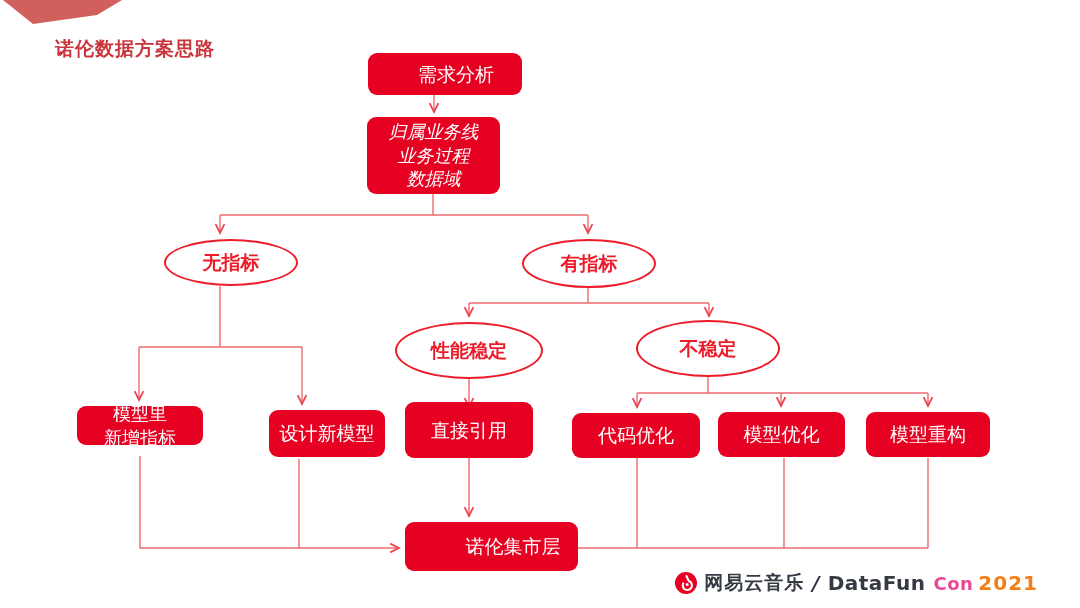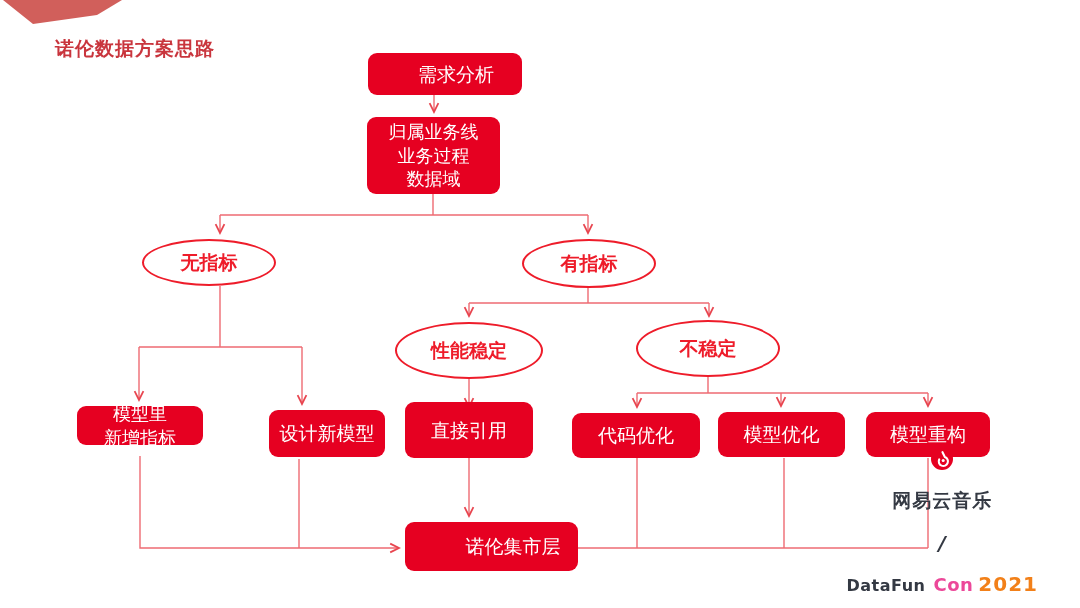--- a/index.html
+++ b/index.html
@@ -21,26 +21,26 @@
     font-size:19px;line-height:1.3;text-align:center;white-space:nowrap;
   }
   .ellipse{
     position:absolute;background:#ffffff;border:2px solid #ee1c2a;border-radius:50%;
     color:#ee1c2a;font-weight:bold;font-size:19px;
     display:flex;align-items:center;justify-content:center;white-space:nowrap;
     box-sizing:border-box;
   }
   #edges{position:absolute;left:0;top:0;width:1080px;height:608px;pointer-events:none;}
   .footer{
-    position:absolute;right:42px;bottom:12px;display:flex;align-items:center;gap:17px;
-    font-weight:bold;white-space:nowrap;flex-direction:column;
+    position:absolute;right:42px;bottom:12px;display:flex;align-items:center;gap:6px;
+    font-weight:bold;white-space:nowrap;
   }
   .footer .brand{color:#343943;font-size:19px;letter-spacing:1px;}
   .footer .slash{color:#343943;font-size:20px;font-style:italic;margin:0 2px;}
-  .logo-data{color:#343943;font-size:16px;letter-spacing:0.5px;}
+  .logo-data{color:#343943;font-size:20px;letter-spacing:0.5px;}
   .logo-con{color:#ec4899;font-size:18px;letter-spacing:0.5px;margin-left:8px;}
   .logo-year{color:#f28019;font-size:20px;letter-spacing:1px;margin-left:5px;}
 </style>
 </head>
 <body>
 
 <div id="canvas">
 
   <div class="ribbon"></div>
 
@@ -82,21 +82,21 @@
 
       <path d="M637 458 V548 M784 458 V548 M928 458 V548"></path>
       <path d="M928 548 H541" marker-end="url(#arr)"></path>
     </g>
   </svg>
 
   <div class="box" style="left:368px;top:53px;width:132px;height:42px;padding-left:22px;">
     <span>需求分析</span>
   </div>
 
-  <div class="box" style="left:367px;top:117px;width:133px;height:77px;font-size:18px;">
+  <div class="box" style="left:367px;top:117px;width:133px;height:77px;font-size:18px;font-style:italic;">
     <span>归属业务线</span>
     <span>业务过程</span>
     <span>数据域</span>
   </div>
 
   <div class="box" style="left:77px;top:406px;width:126px;height:39px;font-size:18px;">
     <span>模型里</span>
     <span>新增指标</span>
   </div>
 
@@ -117,21 +117,21 @@
   </div>
 
   <div class="box" style="left:866px;top:412px;width:124px;height:45px;">
     <span>模型重构</span>
   </div>
 
   <div class="box" style="left:405px;top:522px;width:130px;height:49px;padding-left:43px;">
     <span>诺伦集市层</span>
   </div>
 
-  <div class="ellipse" style="left:142px;top:239px;width:134px;height:47px;">
+  <div class="ellipse" style="left:164px;top:239px;width:134px;height:47px;">
     <span>无指标</span>
   </div>
 
   <div class="ellipse" style="left:522px;top:239px;width:134px;height:49px;">
     <span>有指标</span>
   </div>
 
   <div class="ellipse" style="left:395px;top:322px;width:148px;height:57px;">
     <span>性能稳定</span>
   </div>

